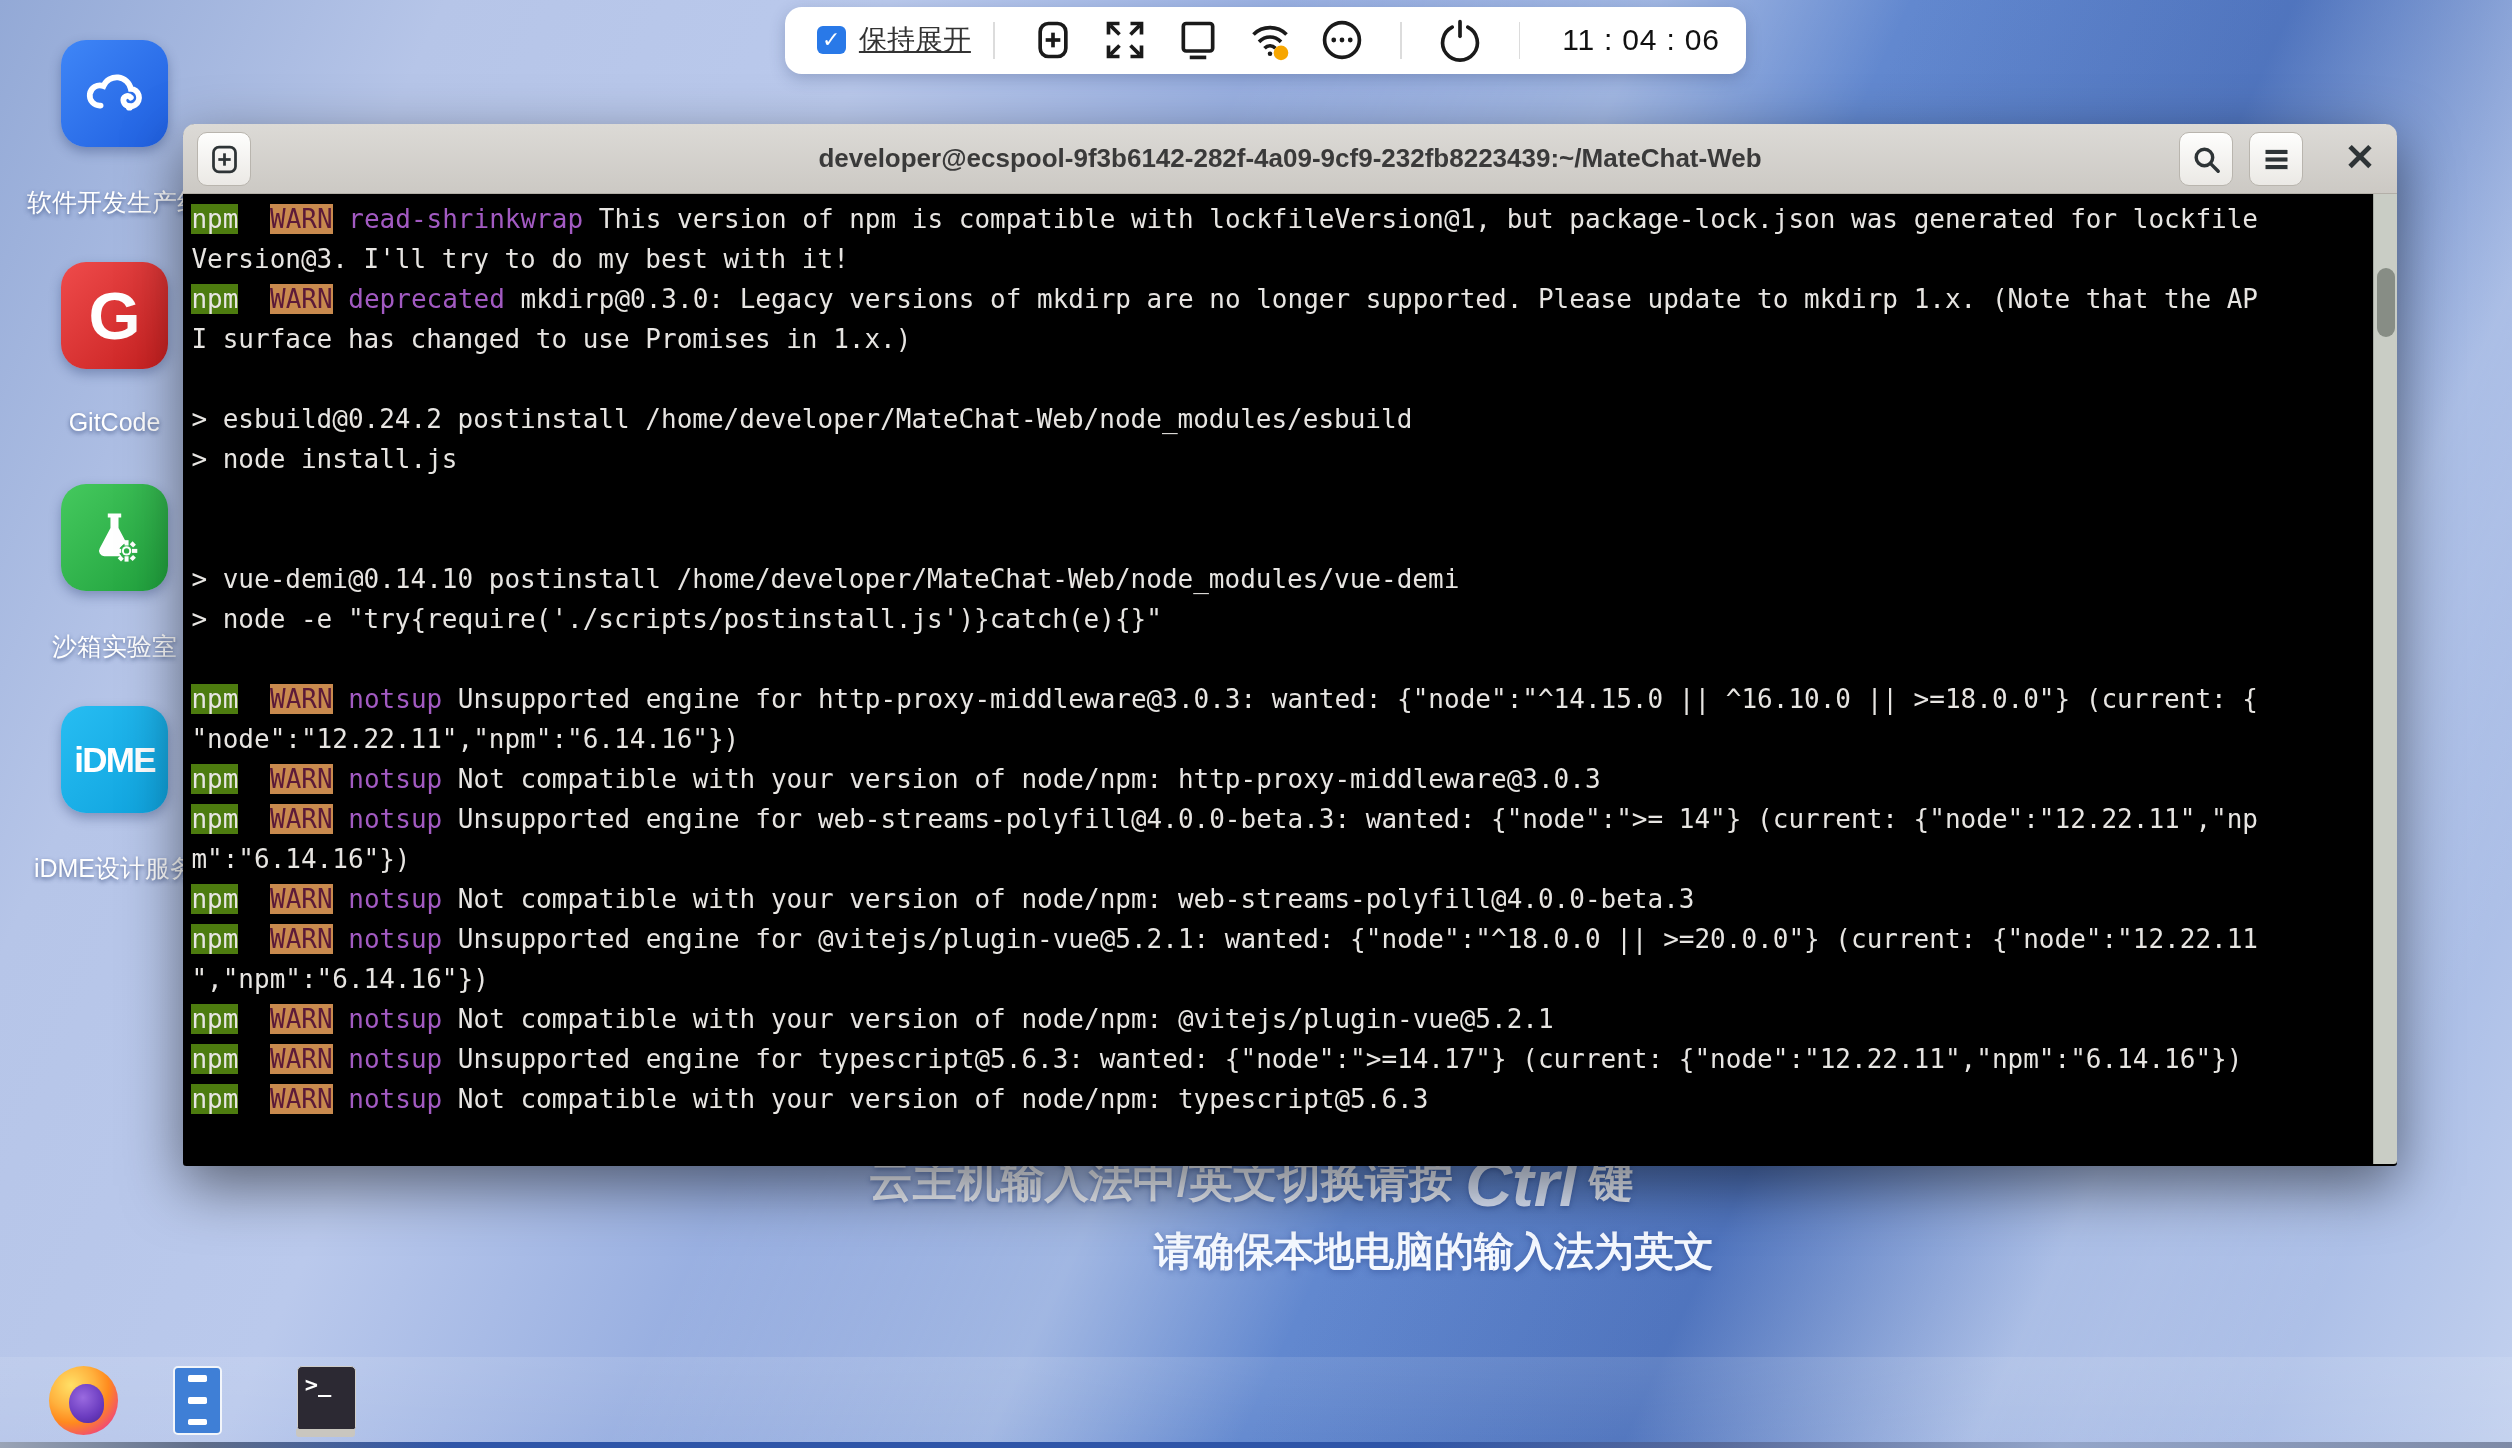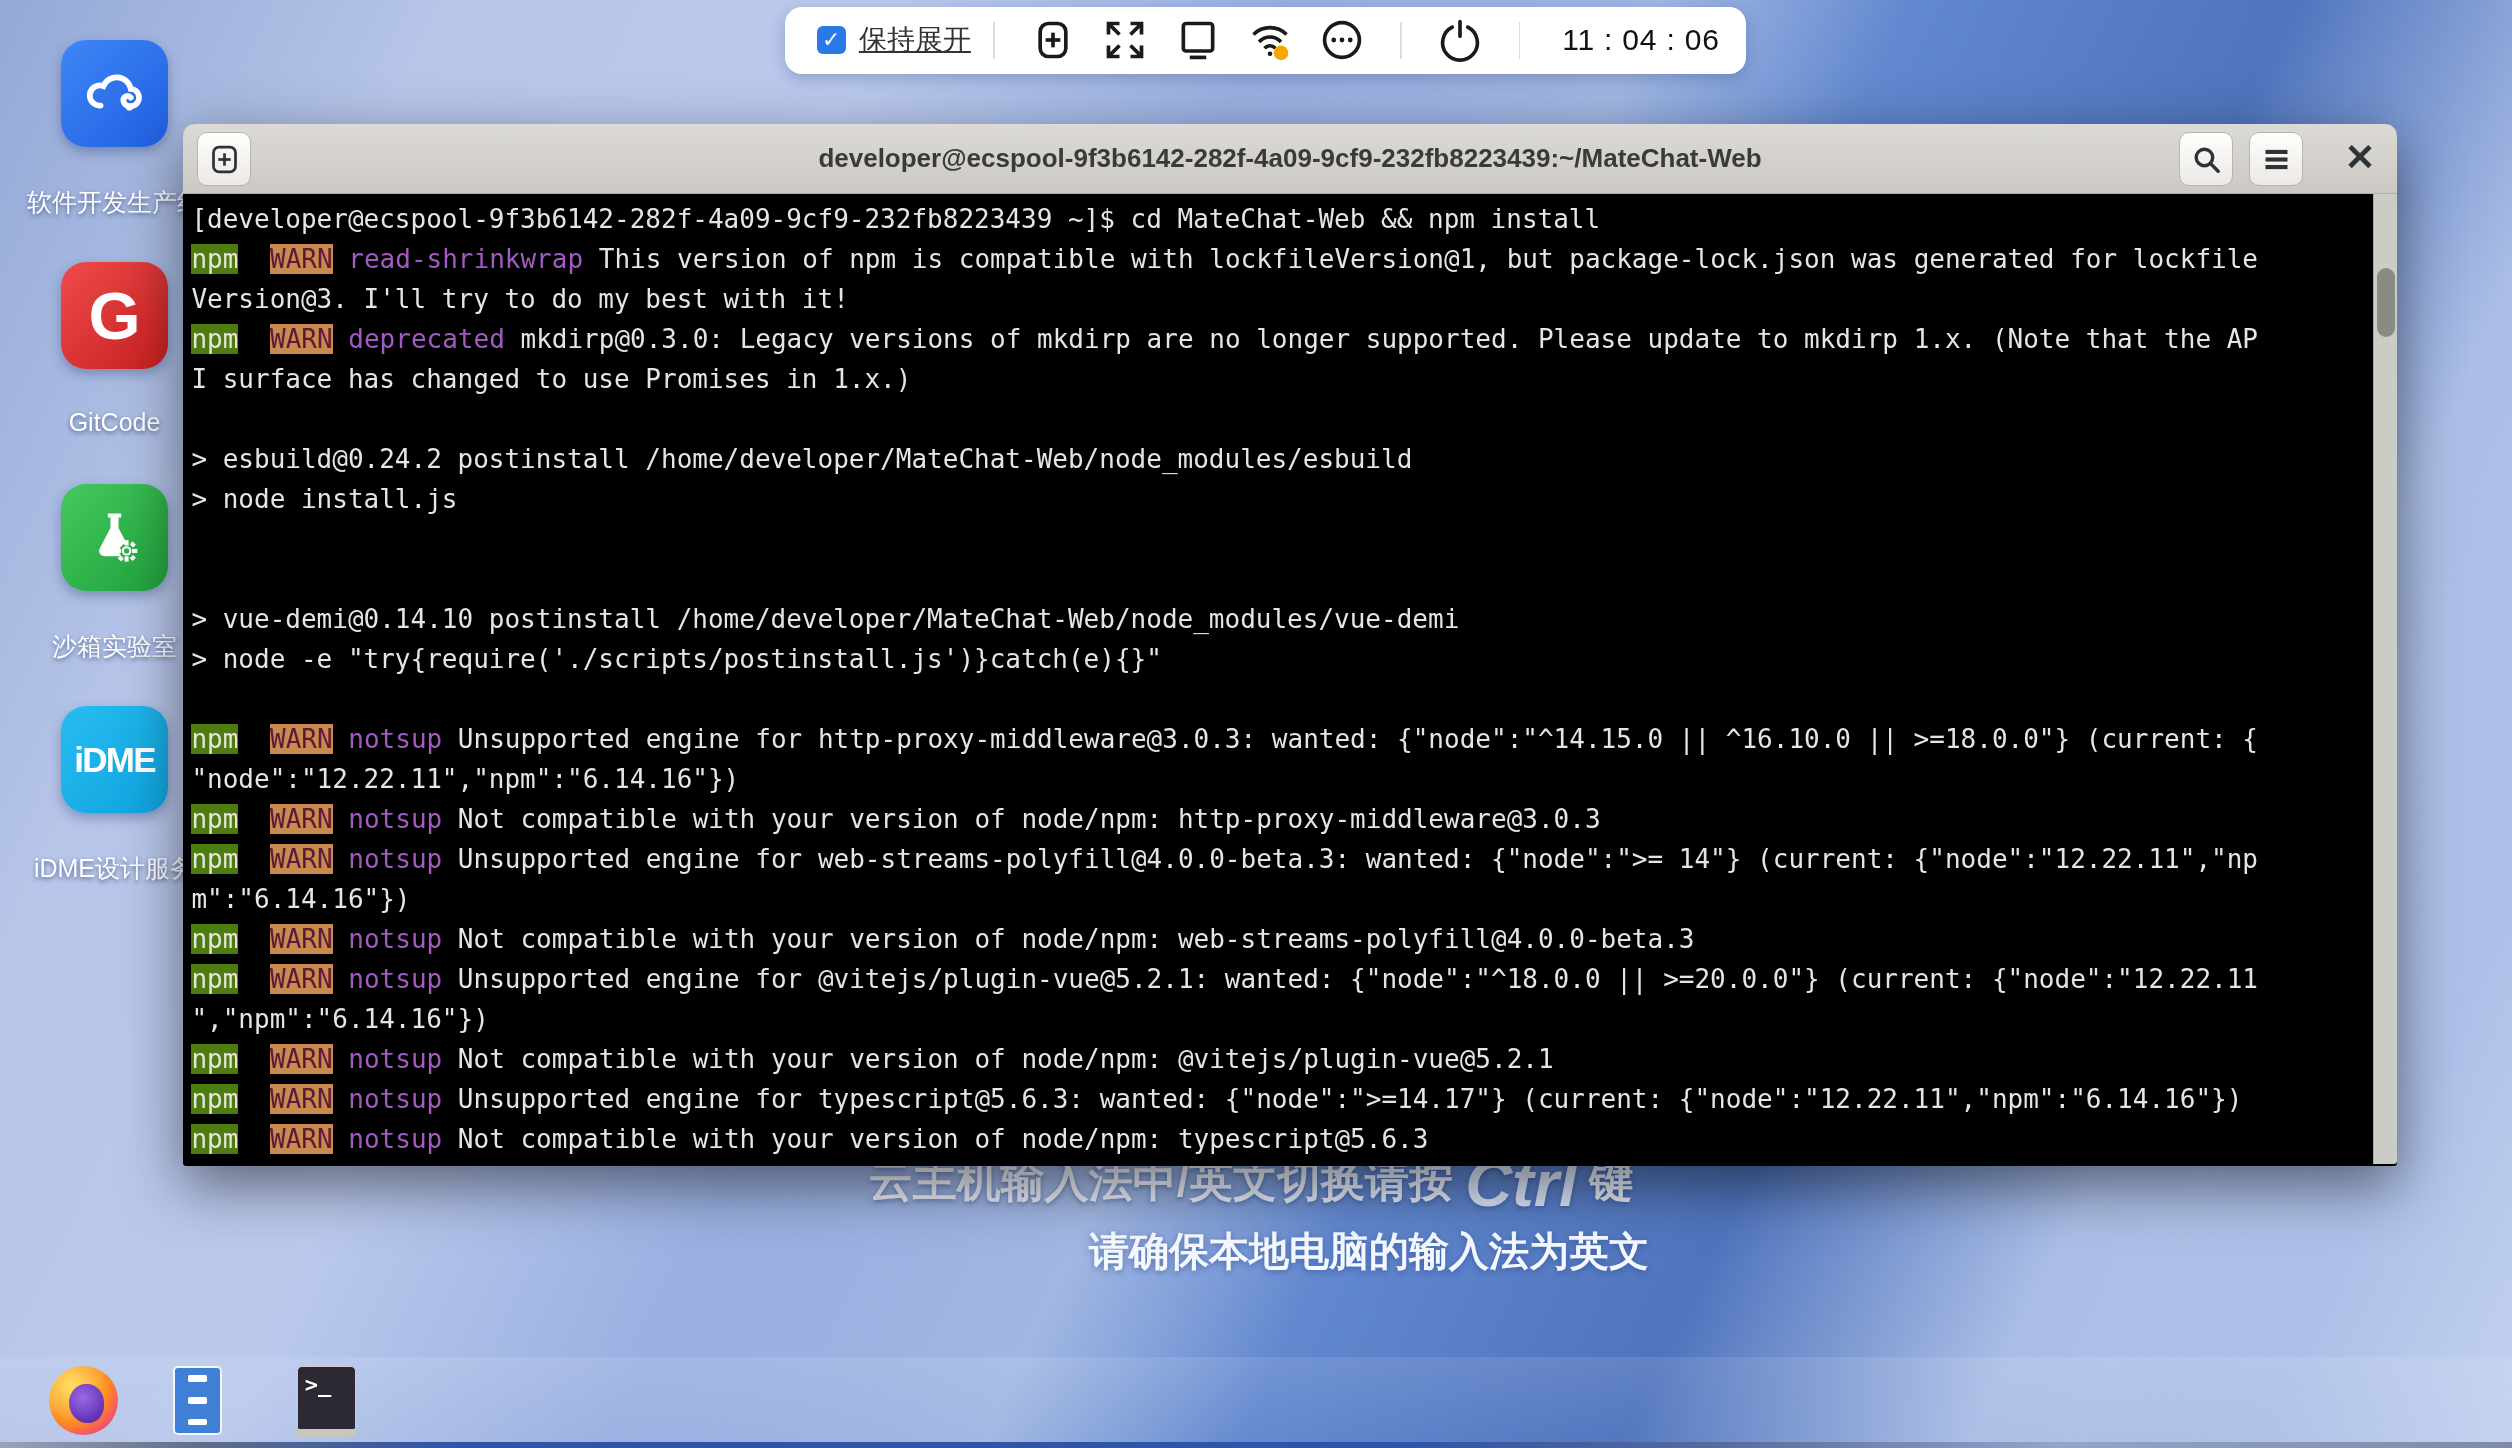--- a/index.html
+++ b/index.html
@@ -21,21 +21,21 @@
   }
 
   
   .hint-line1 {
     position:absolute; top:1146px; left:1251px; transform:translateX(-50%);
     color:rgba(255,255,255,0.85); font-size:44px; font-weight:bold;
     white-space:nowrap; text-shadow:0 1.7px 5px rgba(40,70,140,0.5); z-index:2;
   }
   .hint-ctrl { font-size:65px; font-style:italic; font-weight:bold; color:rgba(235,242,255,0.9); vertical-align:-10px; }
   .hint-line2 {
-    position:absolute; top:1224px; left:1369px; transform:translateX(-50%);
+    position:absolute; top:1224px; left:1434px; transform:translateX(-50%);
     color:#f4f8ff; font-size:40px; font-weight:bold; white-space:nowrap;
     text-shadow:0 1.7px 6.7px rgba(40,70,140,0.55); z-index:2;
   }
 
   
   .shortcuts { position:absolute; left:33px; top:40px; width:163px; z-index:3; }
   .shortcut { height:222px; display:flex; flex-direction:column; align-items:center; }
   .shortcut .tile {
     width:107px; height:107px; border-radius:25px;
     display:flex; align-items:center; justify-content:center;
@@ -288,21 +288,20 @@
     <div class="win-btn btn-menu">
       <svg viewBox="0 0 48 48">
           <line x1="8" y1="13" x2="40" y2="13" stroke="#2e3436" stroke-width="6"></line>
           <line x1="8" y1="24" x2="40" y2="24" stroke="#2e3436" stroke-width="6"></line>
           <line x1="8" y1="35" x2="40" y2="35" stroke="#2e3436" stroke-width="6"></line>
         </svg>
     </div>
     <div class="close-x">✕</div>
   </div>
   <div class="term-body" id="term-body">
-      <div class="term-line"><span>[developer@ecspool-9f3b6142-282f-4a09-9cf9-232fb8223439 ~]$ cd MateChat-Web &amp;&amp; npm install</span></div>
       <div class="term-line"><span class="seg-npm">npm</span><span> </span><span class="seg-warn">WARN</span><span> </span><span class="seg-purple">read-shrinkwrap</span><span> This version of npm is compatible with lockfileVersion@1, but package-lock.json was generated for lockfile</span></div>
       <div class="term-line"><span>Version@3. I'll try to do my best with it!</span></div>
       <div class="term-line"><span class="seg-npm">npm</span><span> </span><span class="seg-warn">WARN</span><span> </span><span class="seg-purple">deprecated</span><span> mkdirp@0.3.0: Legacy versions of mkdirp are no longer supported. Please update to mkdirp 1.x. (Note that the AP</span></div>
       <div class="term-line"><span>I surface has changed to use Promises in 1.x.)</span></div>
       <div class="term-line">&nbsp;</div>
       <div class="term-line"><span>&gt; esbuild@0.24.2 postinstall /home/developer/MateChat-Web/node_modules/esbuild</span></div>
       <div class="term-line"><span>&gt; node install.js</span></div>
       <div class="term-line">&nbsp;</div>
       <div class="term-line">&nbsp;</div>
       <div class="term-line"><span>&gt; vue-demi@0.14.10 postinstall /home/developer/MateChat-Web/node_modules/vue-demi</span></div>

